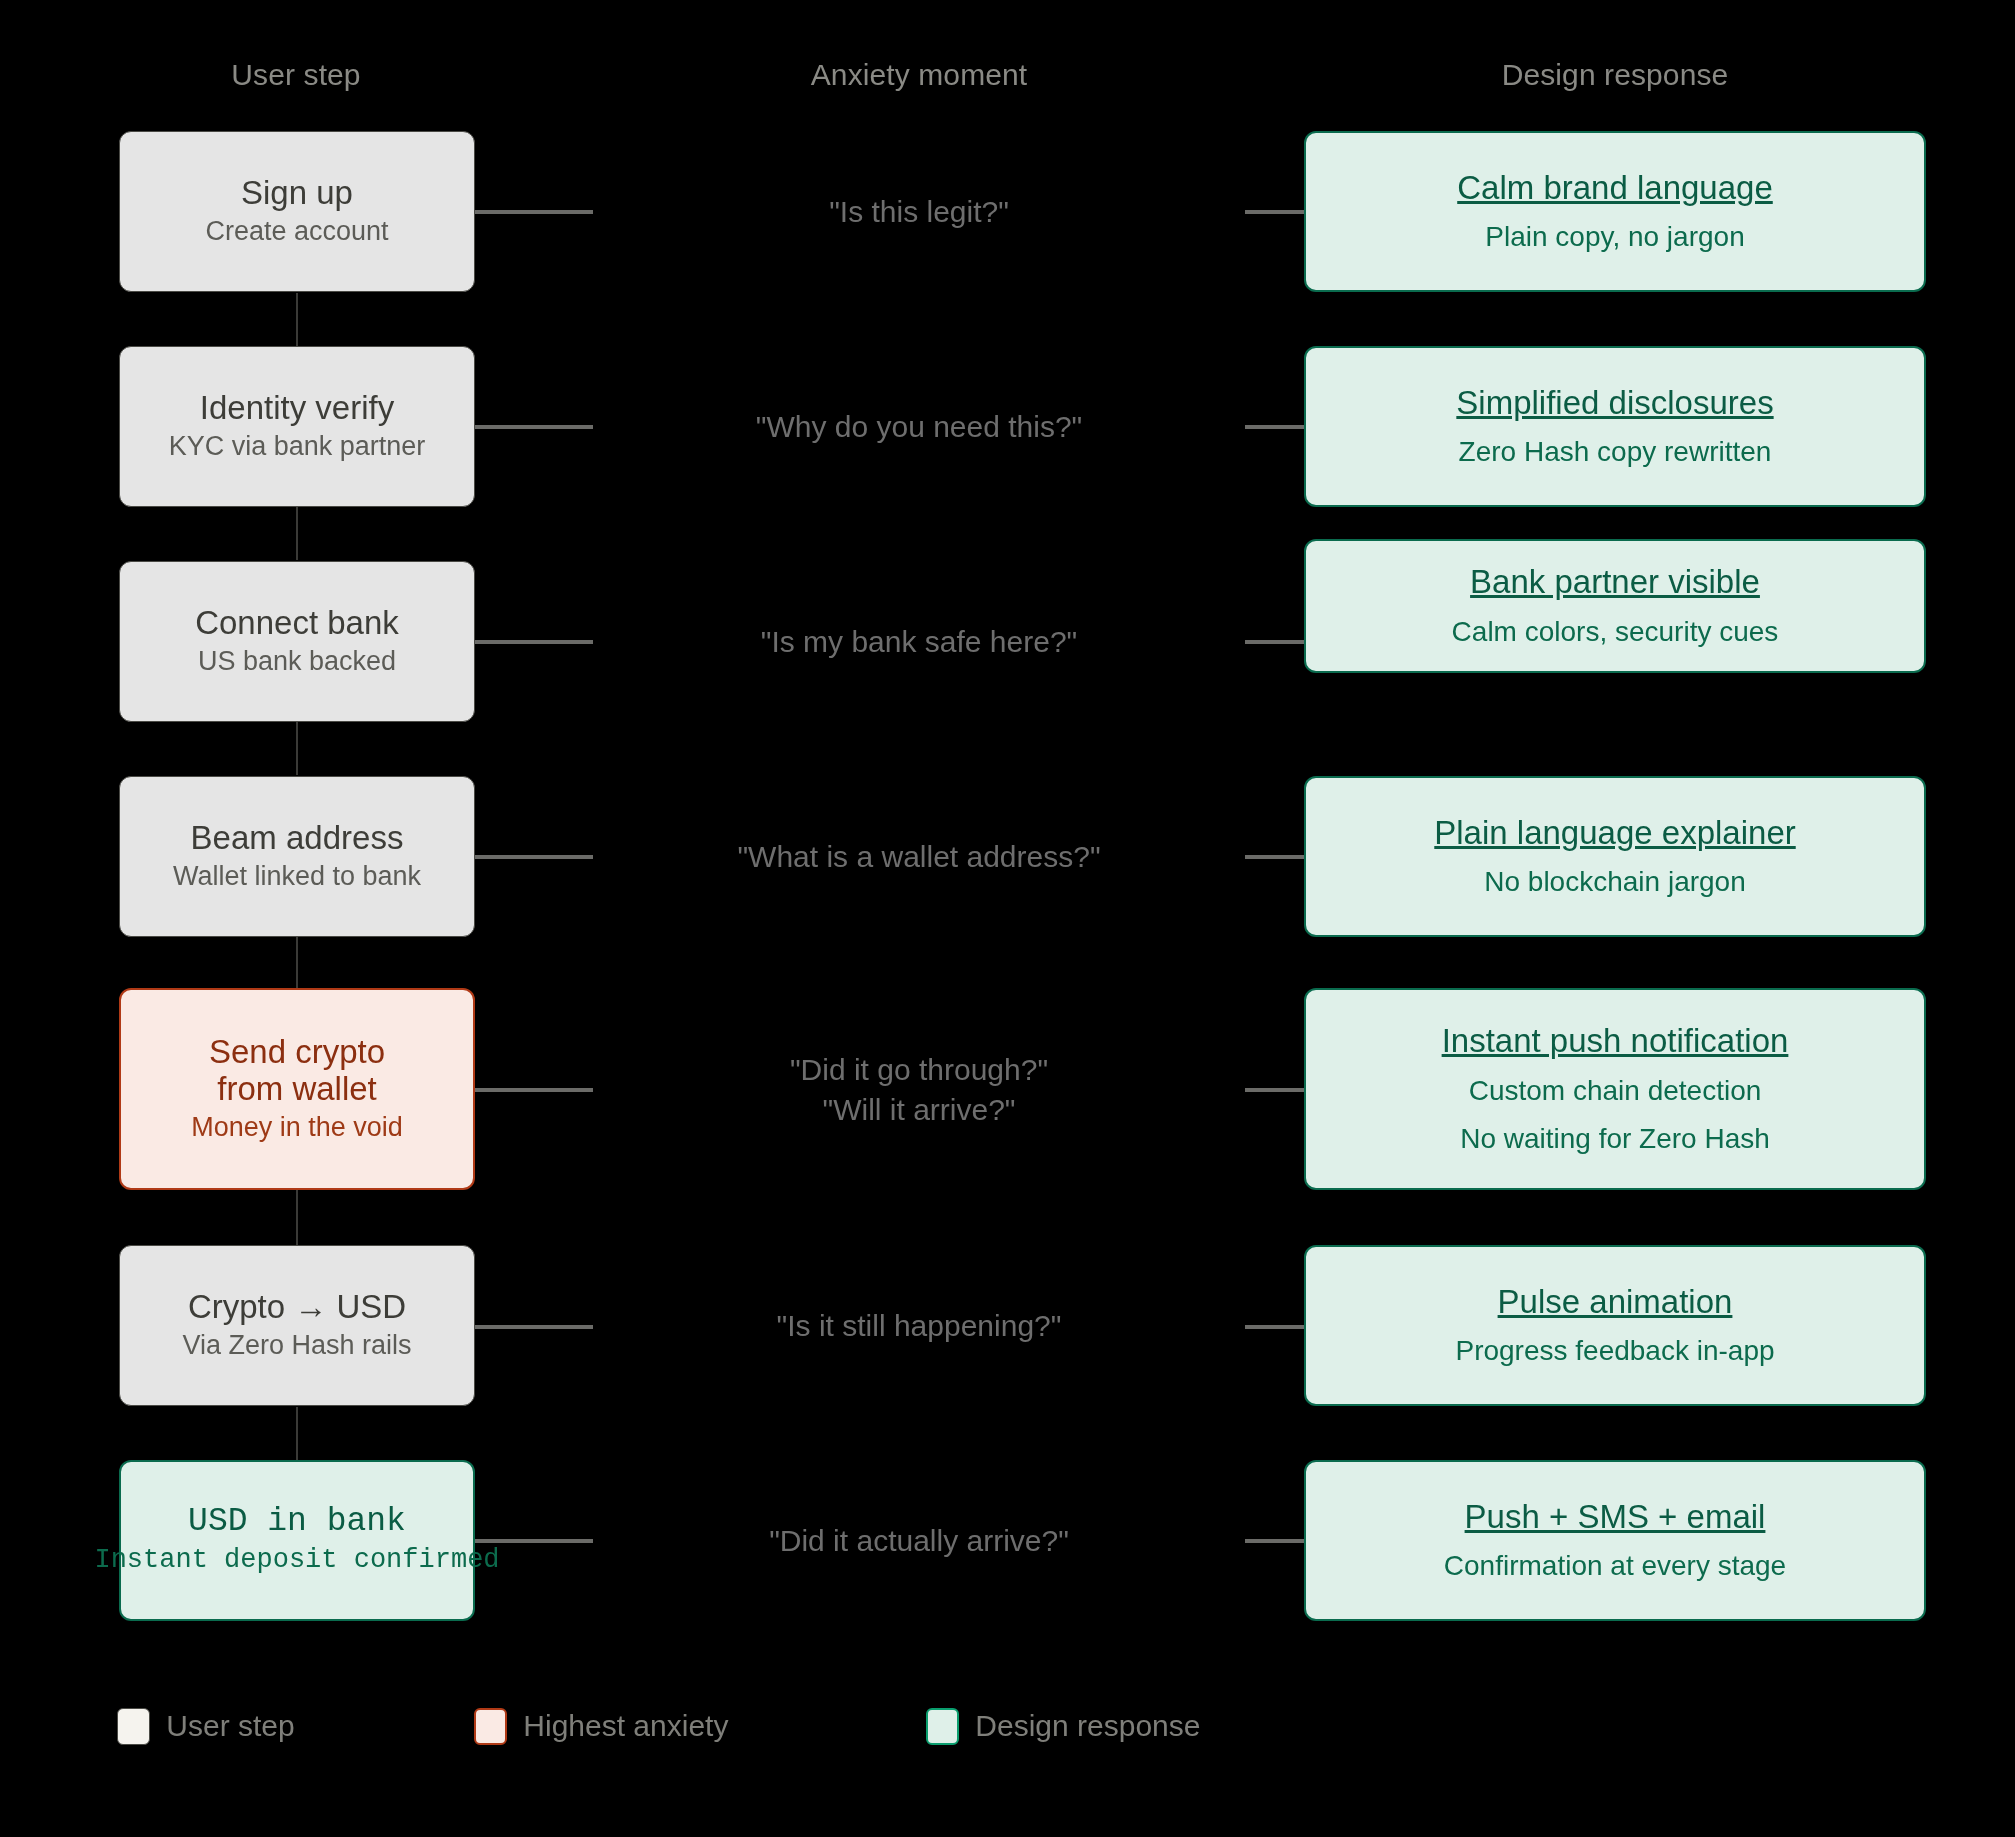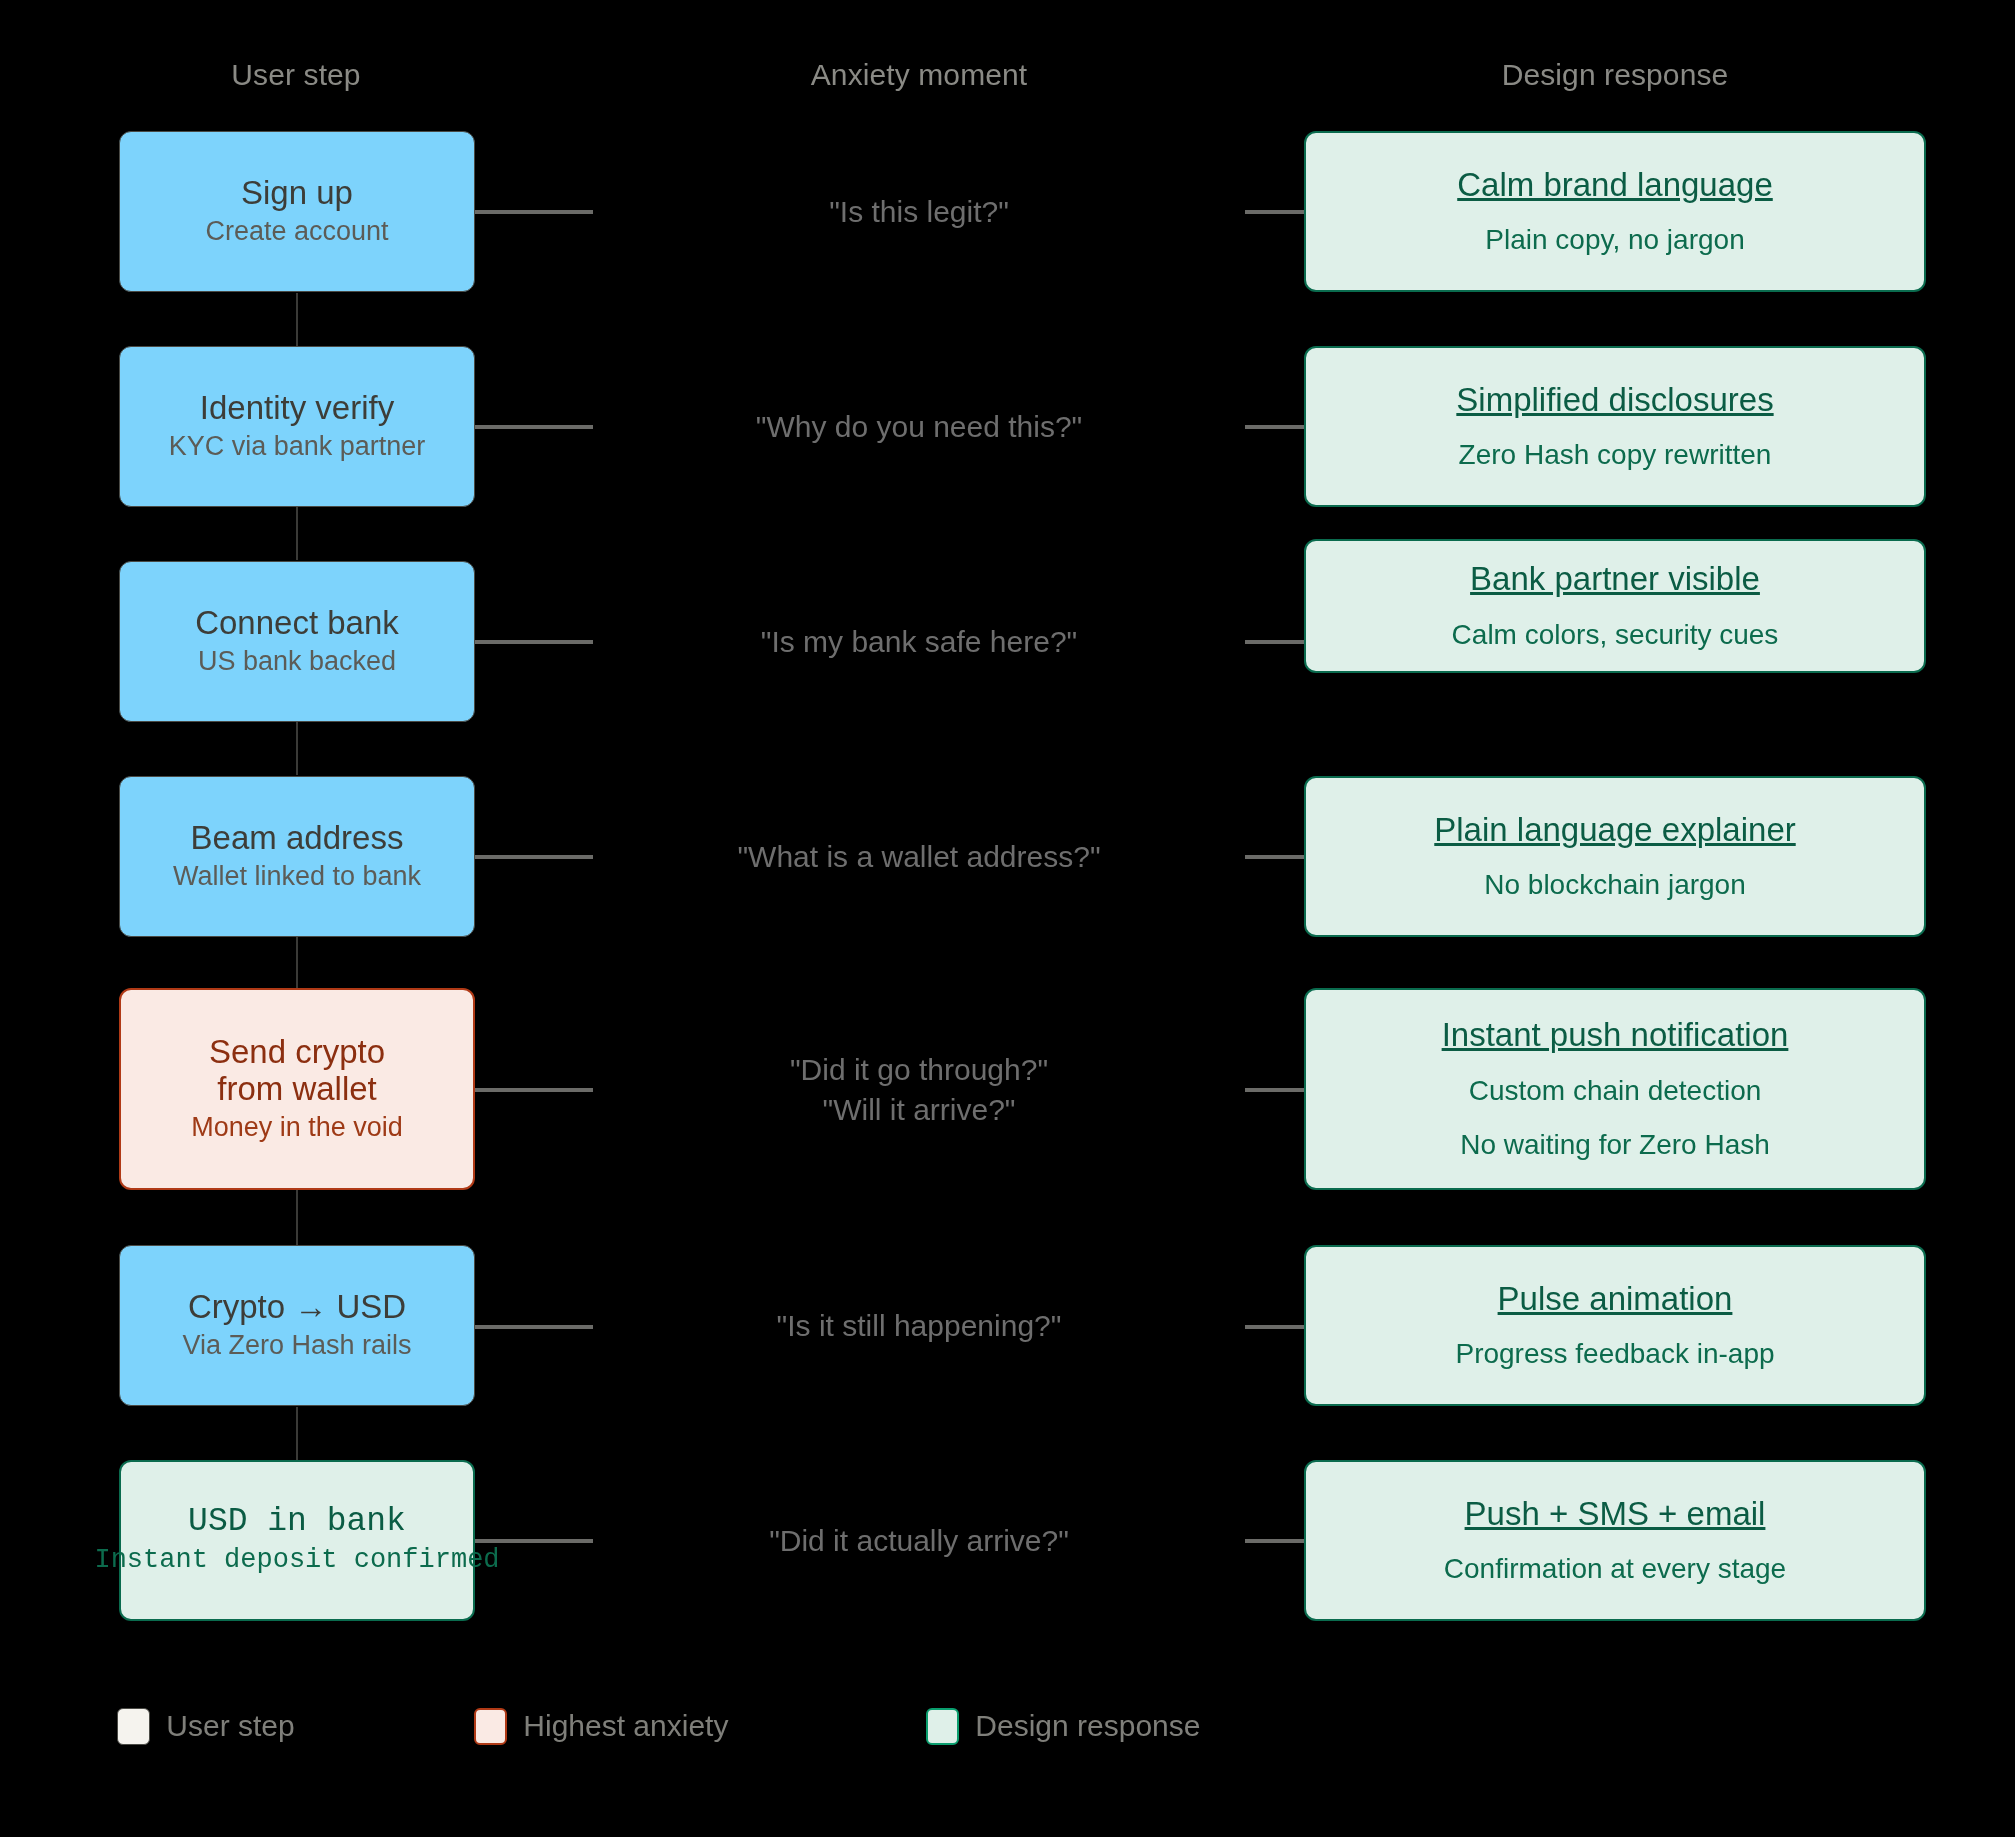--- a/index.html
+++ b/index.html
@@ -52,21 +52,21 @@
   }
   .step-box .sub {
     font-size: 27px;
     line-height: 1.18;
     text-align: center;
     white-space: nowrap;
     margin-top: 4.4px;
   }
 
   .step-neutral {
-    background: #7dd3fc;
+    background: #e5e5e5;
     border: 1.5px solid #4a4a45;
   }
   .step-neutral .title { color: #3d3d38; }
   .step-neutral .sub   { color: #5c5c57; }
 
   .step-danger {
     background: #faeae4;
     border: 2.2px solid #b03a16;
   }
   .step-danger .title { color: #8c2f10; text-align: right; }
@@ -113,21 +113,21 @@
     text-align: center;
     color: #0b5c44;
     white-space: nowrap;
     text-decoration: underline;
   }
   .resp-box .sub {
     font-size: 28px;
     line-height: 1.22;
     color: #0c6b4d;
     white-space: nowrap;
-    margin-top: 20px;
+    margin-top: 14px;
   }
 
   
   .conn-h {
     position: absolute;
     height: 3.7px;
     background: #6b6b68;
     z-index: 2;
   }
   .conn-left  { left: 474px;  width: 119px; }

